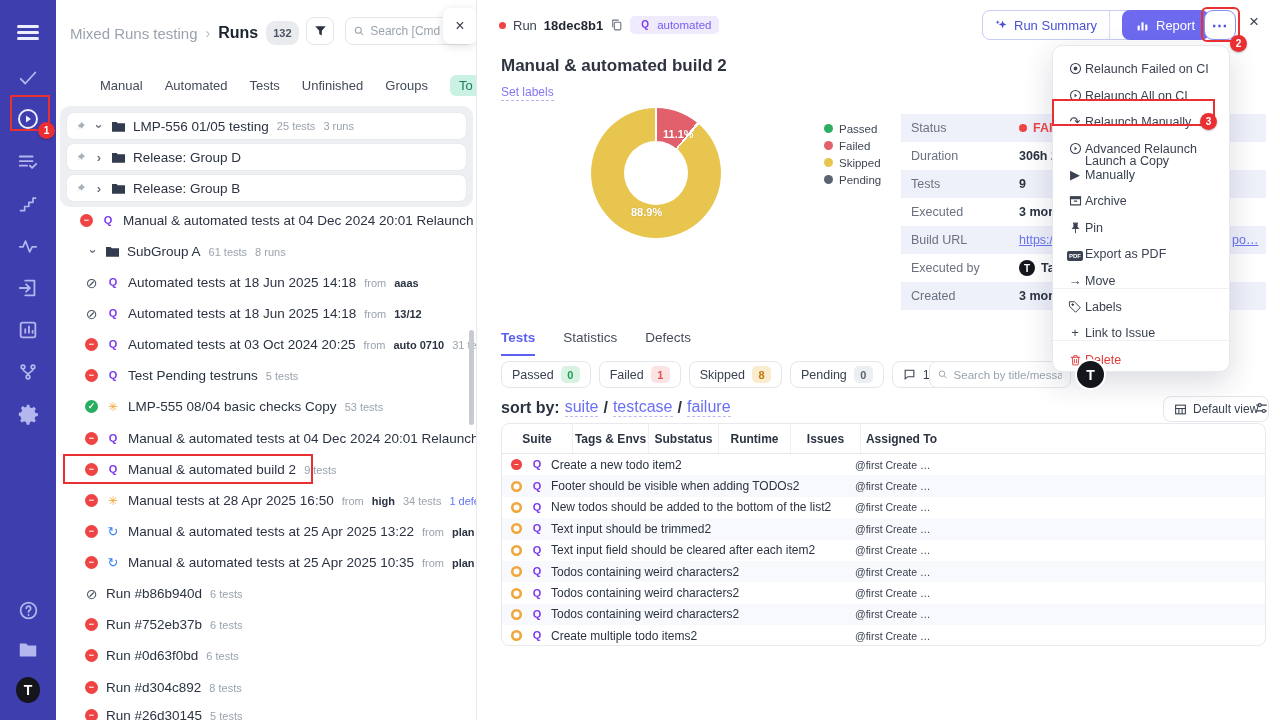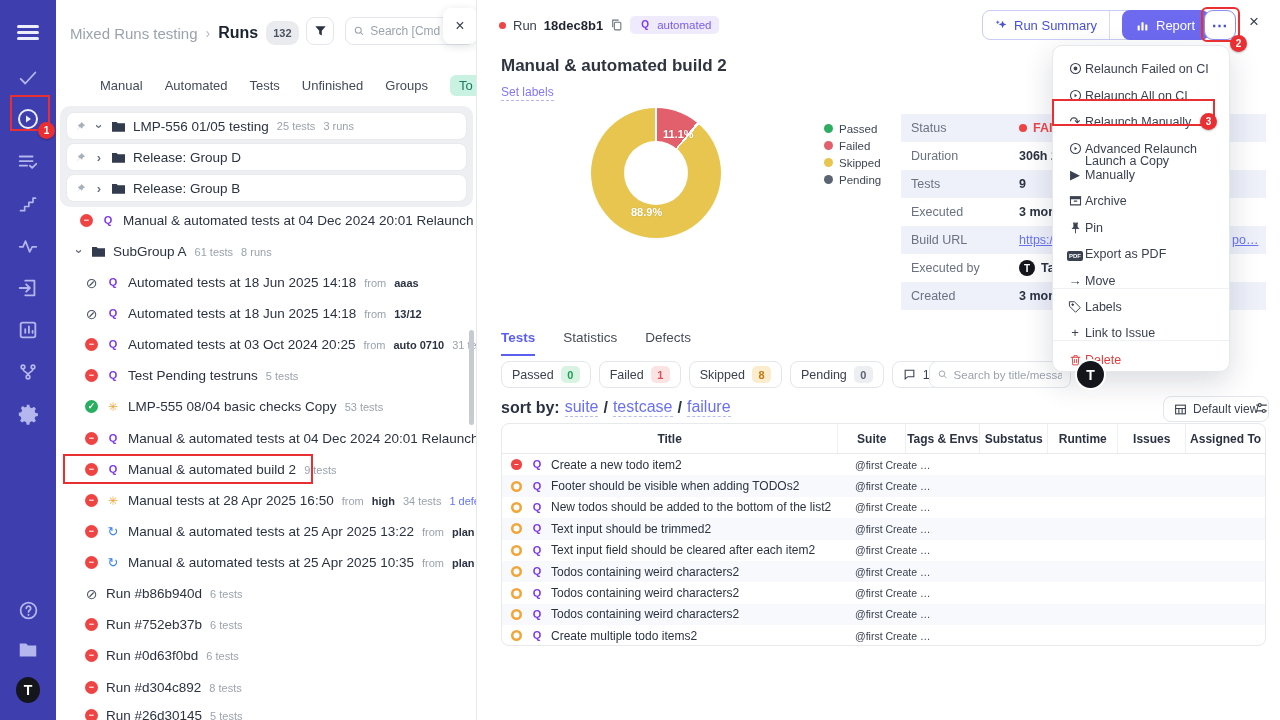--- a/index.html
+++ b/index.html
@@ -299,21 +299,21 @@
       <span class="gtitle">Release: Group B</span>
     </div>
   </div>
 
   <div class="lrow" style="top:205px;padding-left:24px">
     <span class="sic failed">−</span>
     <span class="logo q">Q</span>
     <span class="ltitle">Manual &amp; automated tests at 04 Dec 2024 20:01 Relaunch (Relaunc</span>
   </div>
 
-  <div class="lrow" style="top:236px;padding-left:18px">
+  <div class="lrow" style="top:236px;padding-left:32px">
     <span class="chev down">›</span>
     <svg width="13" height="11" viewBox="0 0 20 16" style="fill:#333b4e">
         <path d="M0 1h7l2 2h11v13H0z"></path>
       </svg>
     <span class="gtitle">SubGroup A</span>
     <span class="meta">61 tests</span>
     <span class="meta">8 runs</span>
   </div>
 
   <div class="lrow" style="top:267px;padding-left:29px">
@@ -578,21 +578,20 @@
   <div class="ic-sliders">
     <svg width="15" height="14" viewBox="0 0 24 24" style="stroke:#3a4150;fill:none;stroke-width:2">
         <path d="M3 7h18M3 17h18"></path>
         <circle cx="9" cy="7" r="2.5" fill="#fff"></circle>
         <circle cx="16" cy="17" r="2.5" fill="#fff"></circle>
       </svg>
   </div>
 
   <div class="ttable">
     <div class="thead">
-      <span class="th" style="width:345px">Title</span>
       <span class="th" style="width:70px">Suite</span>
       <span class="th" style="width:76px">Tags &amp; Envs</span>
       <span class="th" style="width:70px">Substatus</span>
       <span class="th" style="width:72px">Runtime</span>
       <span class="th" style="width:70px">Issues</span>
       <span class="th" style="width:82px">Assigned To</span>
     </div>
     <div>
       <div class="trow">
         <span class="tcell-title">

